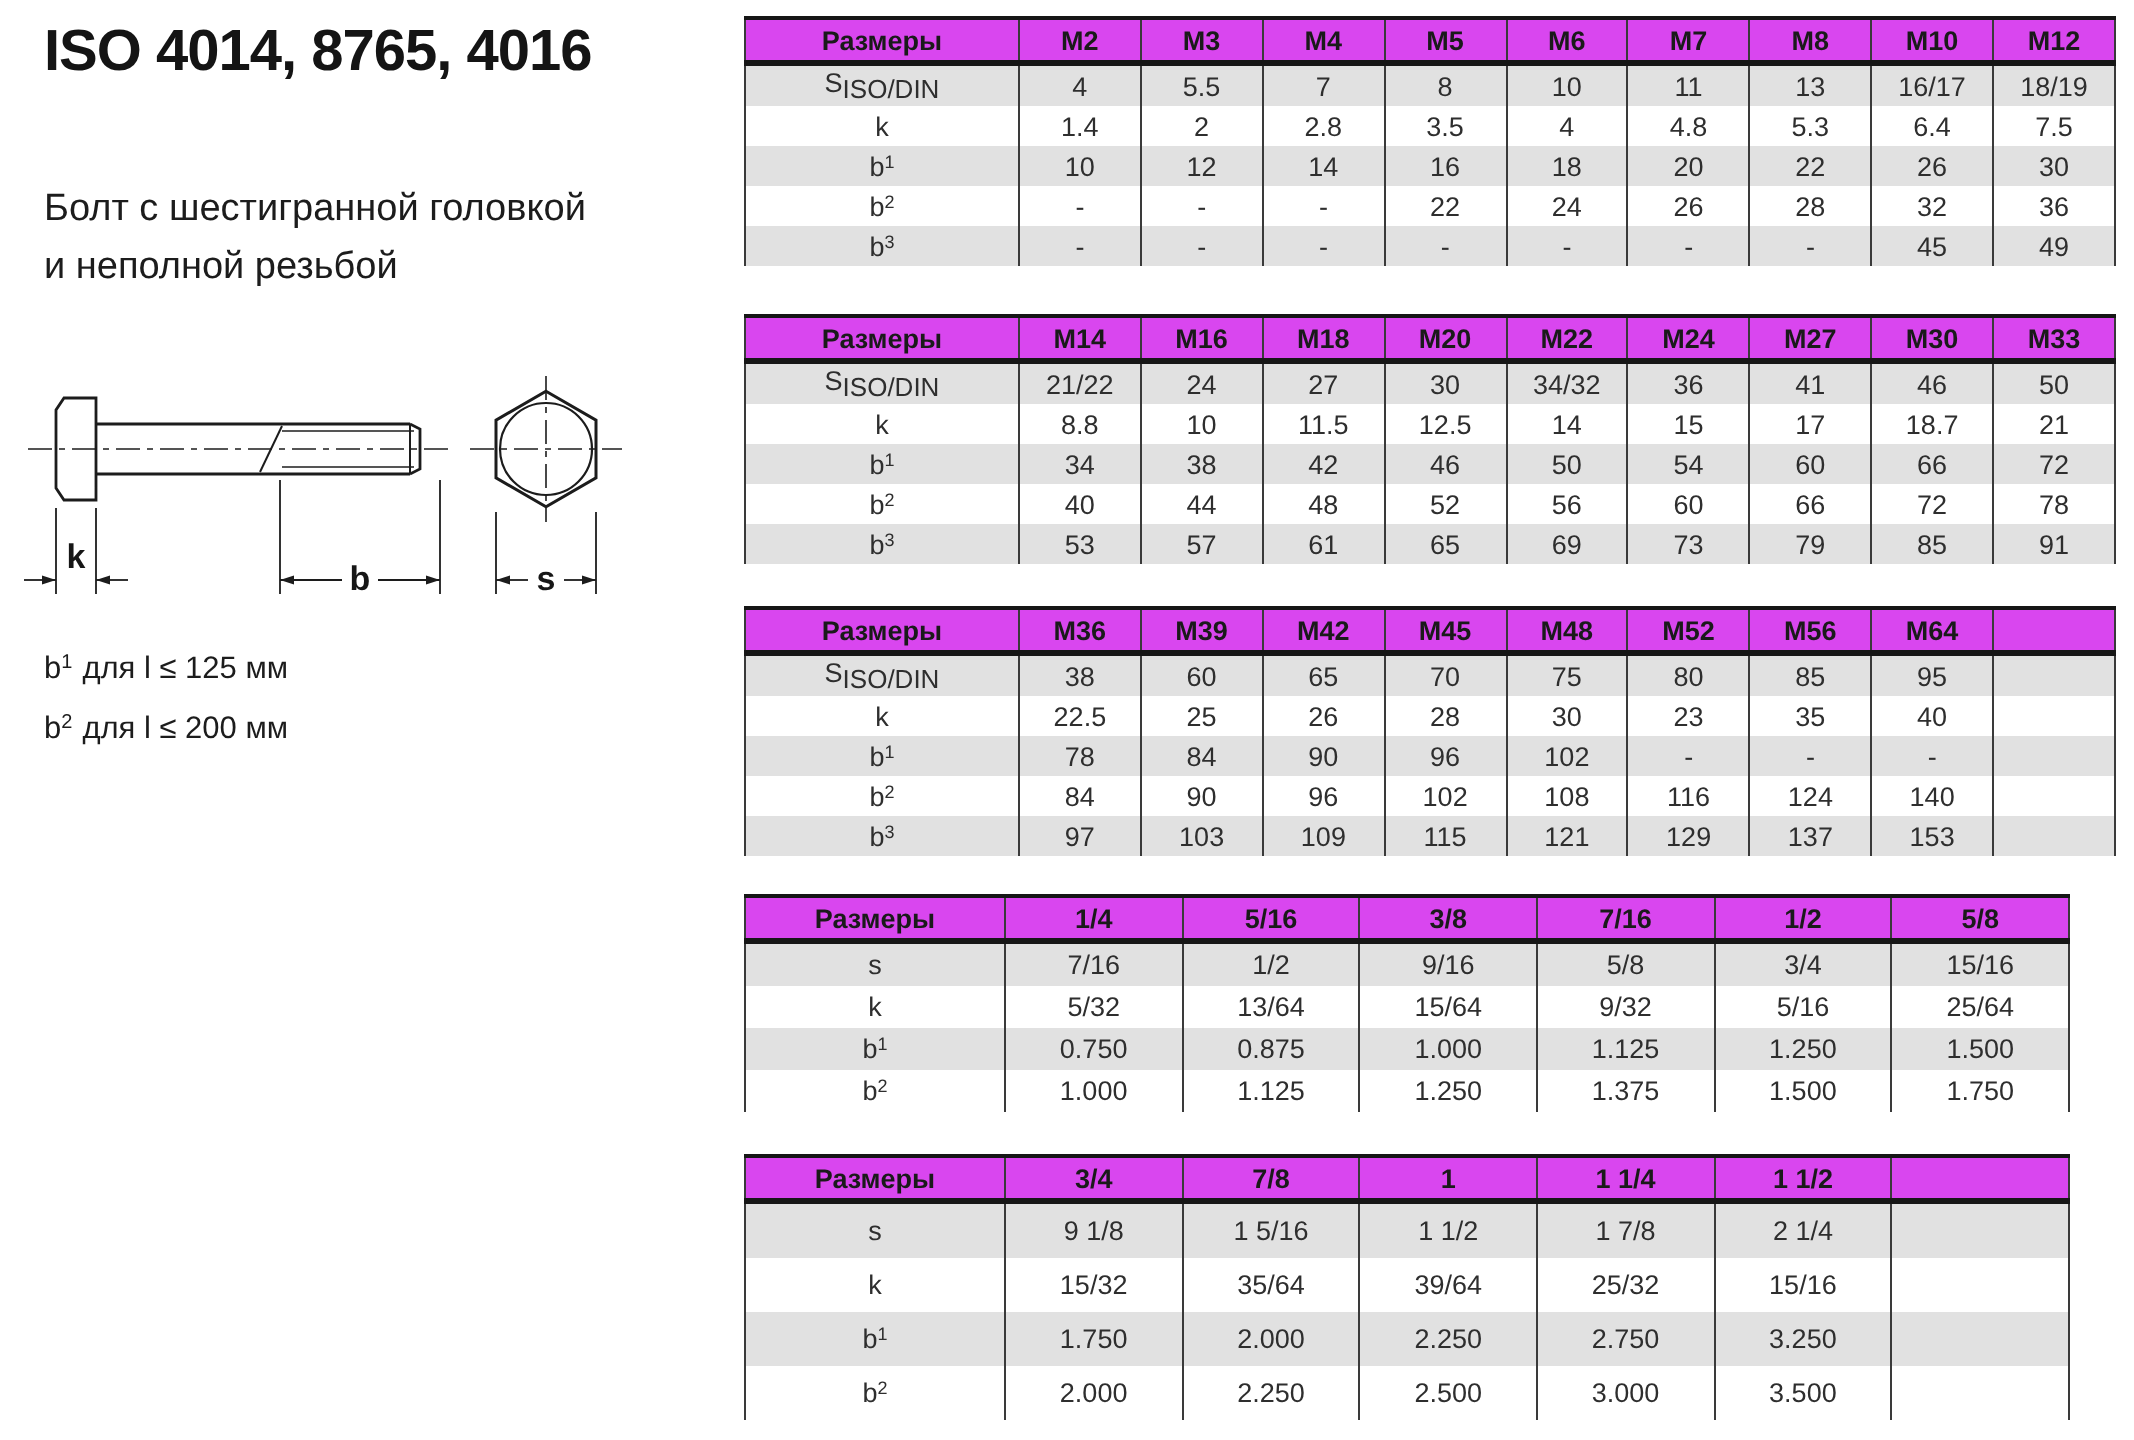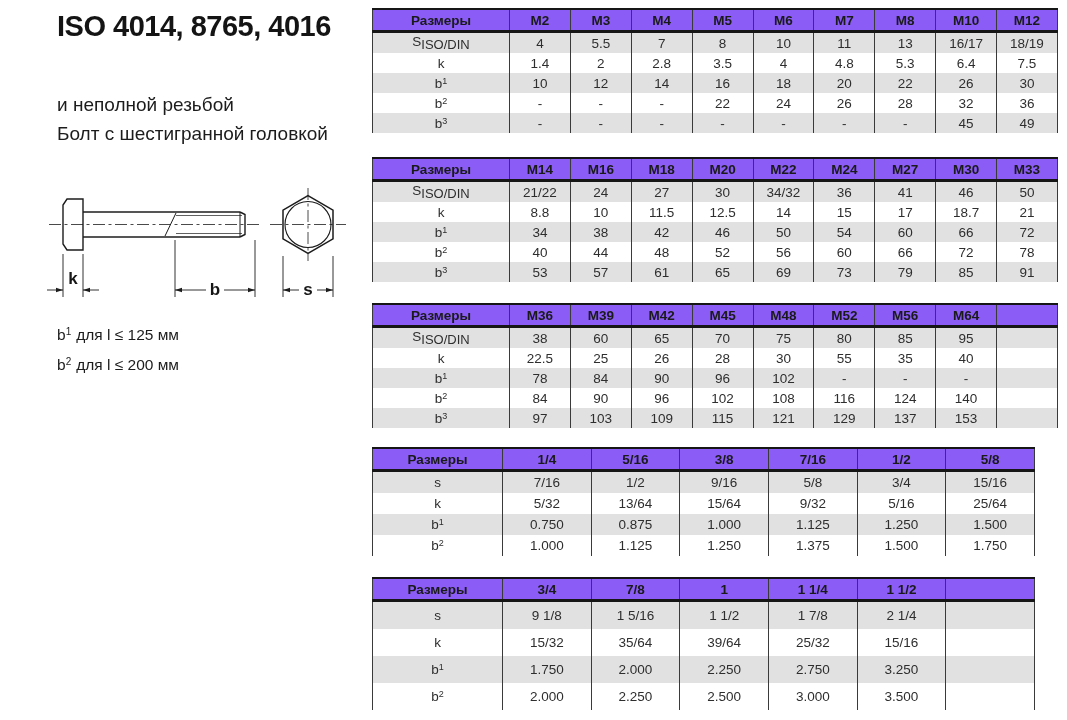--- a/index.html
+++ b/index.html
@@ -3,36 +3,36 @@
 <meta charset="utf-8">
 <style>
   html,body{margin:0;padding:0;}
   body{
     width:1067px;height:720px;position:relative;overflow:hidden;
     background:#ffffff;
     font-family:"Liberation Sans",sans-serif;
     color:#222;
   }
   
-  .left-panel{position:absolute;left:0;top:0;width:365px;height:720px;margin-left:35px;}
+  .left-panel{position:absolute;left:0;top:0;width:365px;height:720px;}
   .title-block{position:absolute;left:22px;top:6px;}
   .title-line{font-size:29px;font-weight:700;color:#141414;line-height:41px;letter-spacing:-0.5px;}
   .subtitle-block{position:absolute;left:22px;top:90px;}
   .subtitle-line{font-size:19px;color:#1c1c1c;line-height:29px;}
   .diagram{position:absolute;left:8px;top:183px;}
   .footnotes{position:absolute;left:22px;top:318px;}
   .fnote{font-size:15.5px;color:#1c1c1c;line-height:27px;}
   .fnote sup{font-size:10px;vertical-align:5px;}
   .fnote .fr{padding-left:5px;}
   
   .tblwrap{position:absolute;}
   .tblwrap table{border-collapse:collapse;table-layout:fixed;
     border-top:2px solid #161616;border-left:1px solid #3a3a3a;border-right:1px solid #3a3a3a;}
   .tblwrap th,.tblwrap td{text-align:center;vertical-align:middle;padding:0;overflow:hidden;white-space:nowrap;}
-  .tblwrap th{background:#8b5cf6;font-weight:700;font-size:13.5px;color:#1a1a1a;
+  .tblwrap th{background:#d946ef;font-weight:700;font-size:13.5px;color:#1a1a1a;
     height:20px;border-bottom:3px solid #161616;}
   .tblwrap th + th, .tblwrap td + td{border-left:1px solid #3a3a3a;}
   .tblwrap td{font-size:13.5px;color:#2e2e2e;height:20px;background:#ffffff;}
   .tblwrap tbody tr:nth-child(odd) td{background:#e1e1e1;}
   .tblwrap td sub{font-size:13px;vertical-align:-3px;letter-spacing:0;}
   .tblwrap td sup{font-size:9px;vertical-align:4px;}
   .w-metric table{width:686px;}
   .w-metric col.label-col{width:137px;}
   .w-imp table{width:663px;}
   .w-imp col.label-col{width:130px;}
@@ -49,22 +49,22 @@
 </head>
 <body>
 
 <div class="left-panel">
 
   <div class="title-block">
     <div class="title-line">ISO 4014, 8765, 4016</div>
   </div>
 
   <div class="subtitle-block">
+    <div class="subtitle-line">Болт с шестигранной головкой</div>
     <div class="subtitle-line">и неполной резьбой</div>
-    <div class="subtitle-line">Болт с шестигранной головкой</div>
   </div>
 
   <svg class="diagram" width="345" height="132" viewBox="0 0 345 132" xmlns="http://www.w3.org/2000/svg">
 
     <g stroke="#1c1c1c" fill="none" stroke-width="1.4" stroke-linejoin="miter">
       <path d="M40,16 L24,16 L20,22 L20,61 L24,67 L40,67 Z"></path>
       <line x1="40" y1="29" x2="197" y2="29"></line>
       <line x1="40" y1="54" x2="197" y2="54"></line>
       <path d="M197,29 L202,31.5 L202,51.5 L197,54"></path>
       <line x1="197" y1="29" x2="197" y2="54" stroke-width="1"></line>
@@ -341,21 +341,21 @@
             <td>95</td>
             <td></td>
           </tr>
           <tr>
             <td>k</td>
             <td>22.5</td>
             <td>25</td>
             <td>26</td>
             <td>28</td>
             <td>30</td>
-            <td>55</td>
+            <td>23</td>
             <td>35</td>
             <td>40</td>
             <td></td>
           </tr>
           <tr>
             <td>b<sup>1</sup></td>
             <td>78</td>
             <td>84</td>
             <td>90</td>
             <td>96</td>

